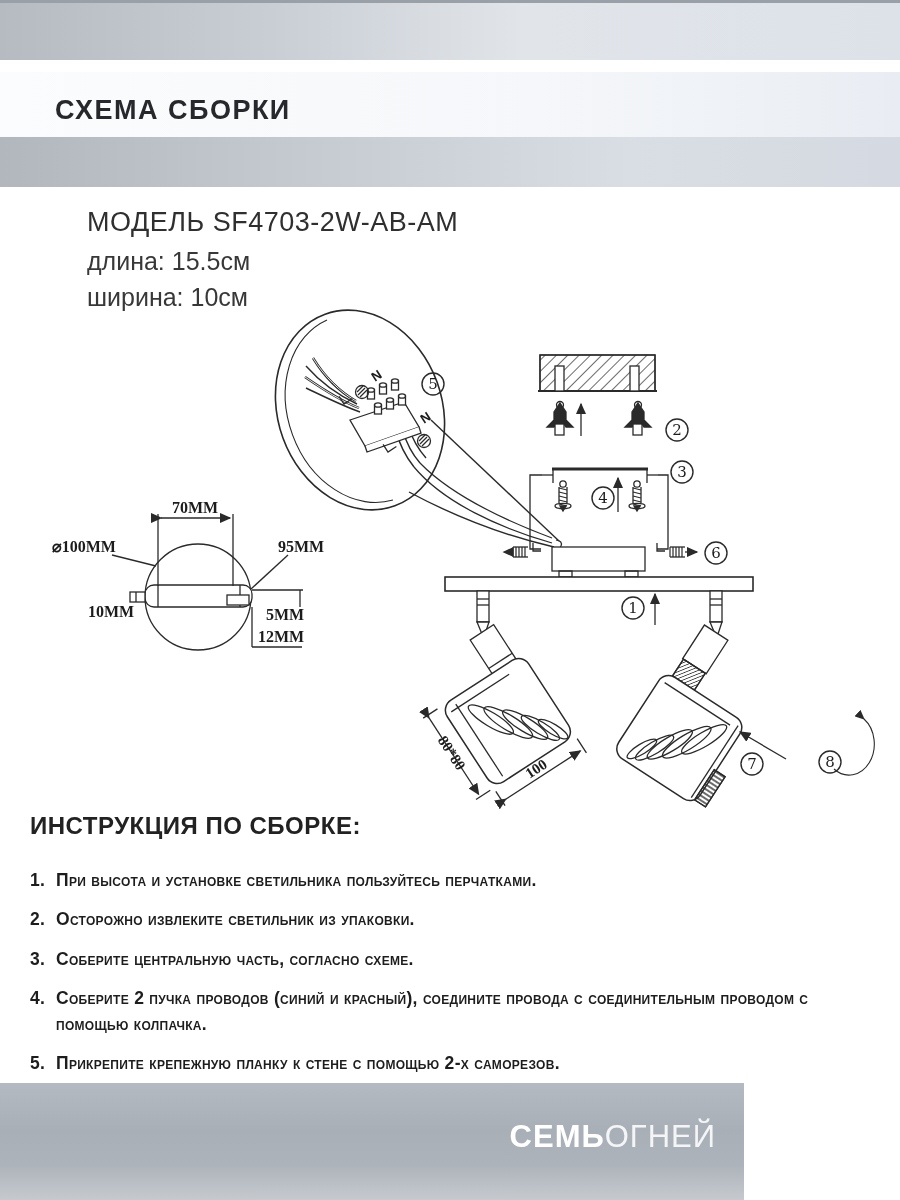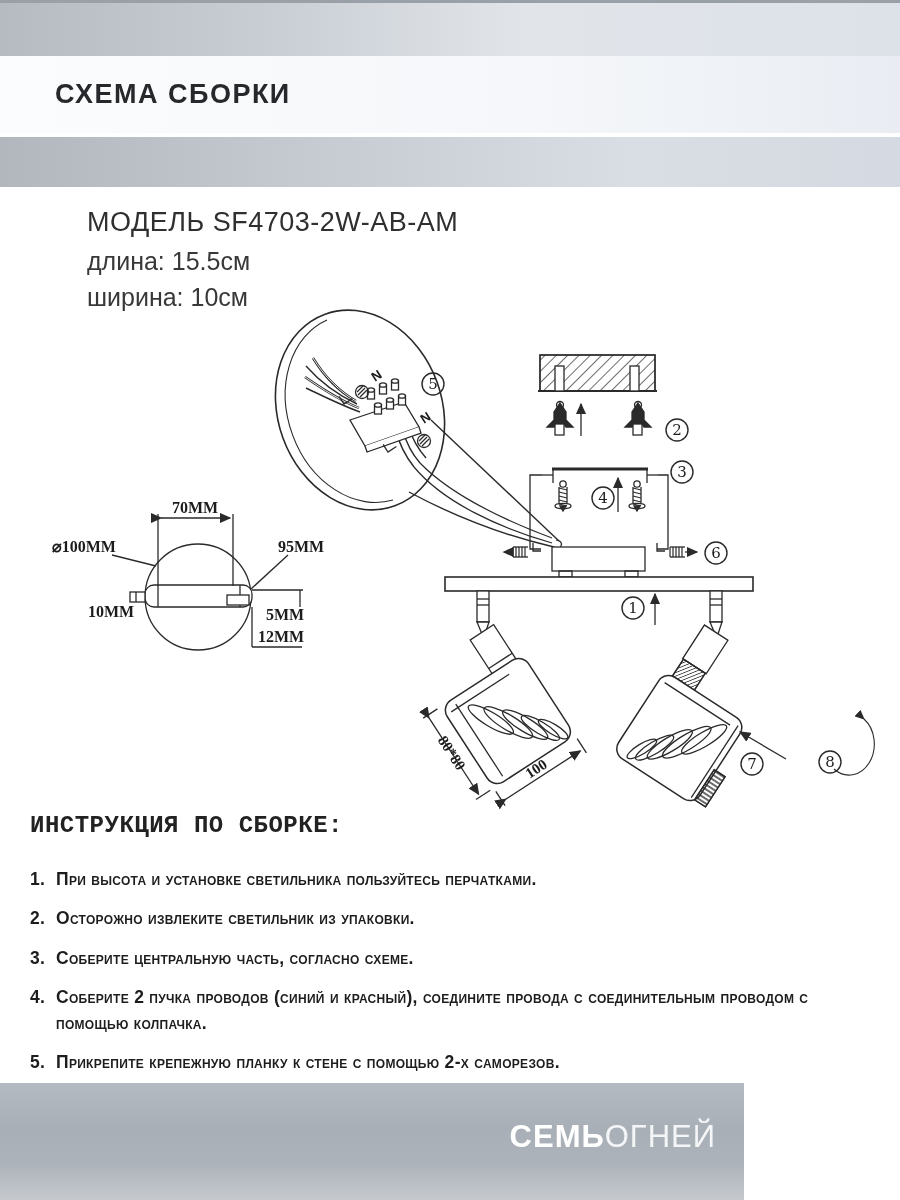--- a/index.html
+++ b/index.html
@@ -2,35 +2,35 @@
 <html><head>
 <meta charset="utf-8">
 <style>
   html,body{margin:0;padding:0;background:#fff;}
   .page{position:relative;width:900px;height:1200px;overflow:hidden;background:#fff;
         font-family:"Liberation Sans",sans-serif;color:#2b2b2b;}
   
   .top-edge{position:absolute;left:0;top:0;width:900px;height:3px;background:#99a0a8;}
   .band-a{position:absolute;left:0;top:3px;width:900px;height:57px;
           background:linear-gradient(90deg,#b6bbc1 0%,#c9ced4 30%,#e1e5ea 58%,#dde2e9 100%);}
-  .band-header{position:absolute;left:0;top:56px;width:900px;height:77px;
+  .band-header{position:absolute;left:0;top:72px;width:900px;height:77px;
           background:linear-gradient(90deg,#fbfcfd 0%,#f5f7fa 60%,#e9edf3 100%);
           display:flex;align-items:center;}
   .band-header .title{margin-left:55px;font-size:27px;font-weight:700;letter-spacing:1.5px;color:#26282b;}
   .band-c{position:absolute;left:0;top:137px;width:900px;height:50px;
           background:linear-gradient(90deg,#b2b7bd 0%,#c6cbd1 35%,#d9dee4 70%,#d5dae2 100%);}
   
   .model{position:absolute;left:55px;top:207px;color:#333;margin-left:32px;}
   .model .m-title{font-size:27px;letter-spacing:0.5px;margin-bottom:9px;color:#2f2f2f;}
   .model .m-line{font-size:25px;margin-bottom:7px;color:#383838;}
   
   .diagram{position:absolute;left:0;top:300px;width:900px;height:520px;}
   
   .instr{position:absolute;left:30px;top:812px;width:845px;}
-  .instr .i-head{font-size:24px;font-weight:600;letter-spacing:0.5px;color:#222;margin-bottom:28px;font-family:Liberation Mono, monospace;}
+  .instr .i-head{font-size:24px;font-weight:600;letter-spacing:0.5px;color:#222;margin-bottom:28px;}
   .instr .i-item{display:flex;font-size:17.5px;letter-spacing:0.3px;color:#1d1d1d;
                  font-variant:small-caps;margin-bottom:14px;line-height:1.45;font-weight:600;}
   .instr .i-num{flex:0 0 26px;font-variant:normal;font-weight:600;}
   .instr .i-text{flex:1;}
   
   .footer{position:absolute;left:0;top:1083px;width:744px;height:117px;
           background:linear-gradient(180deg,#b4bac1 0%,#a9afb7 40%,#adb3ba 70%,#c6cacf 100%);}
   .brand{position:absolute;right:28px;top:36px;font-size:31px;letter-spacing:1px;color:#fff;}
   .brand .b-bold{font-weight:800;}
   .brand .b-light{font-weight:400;opacity:0.88;}

